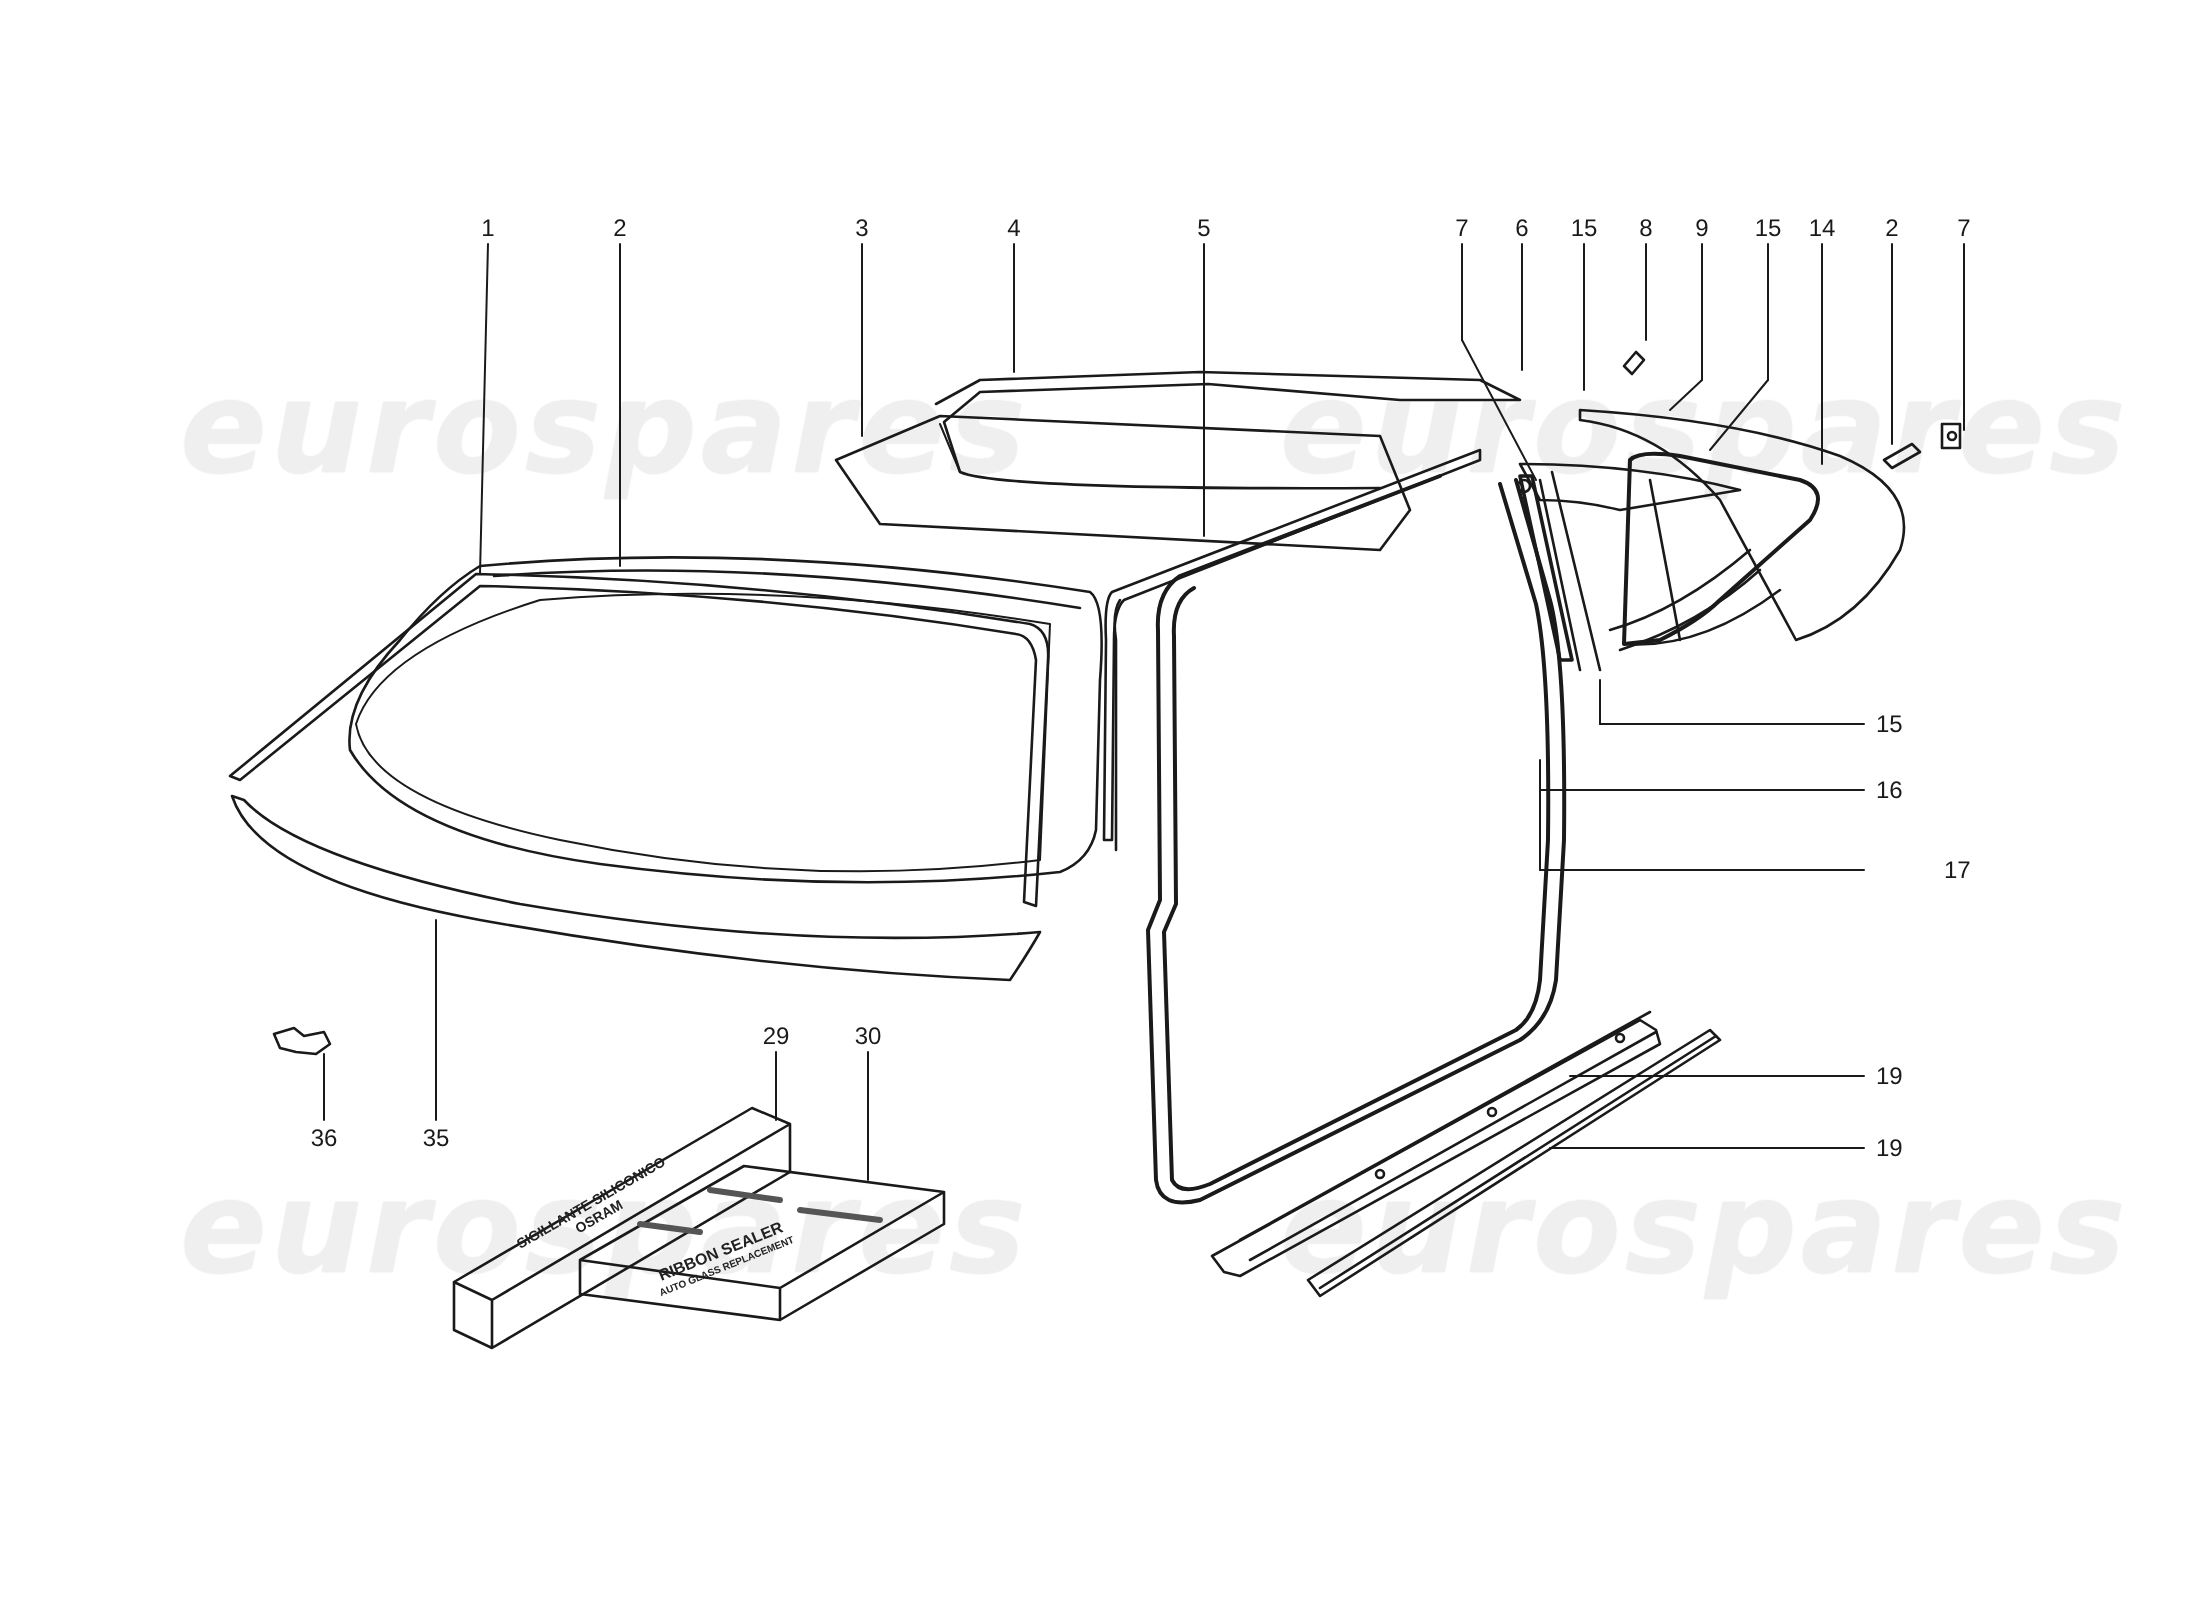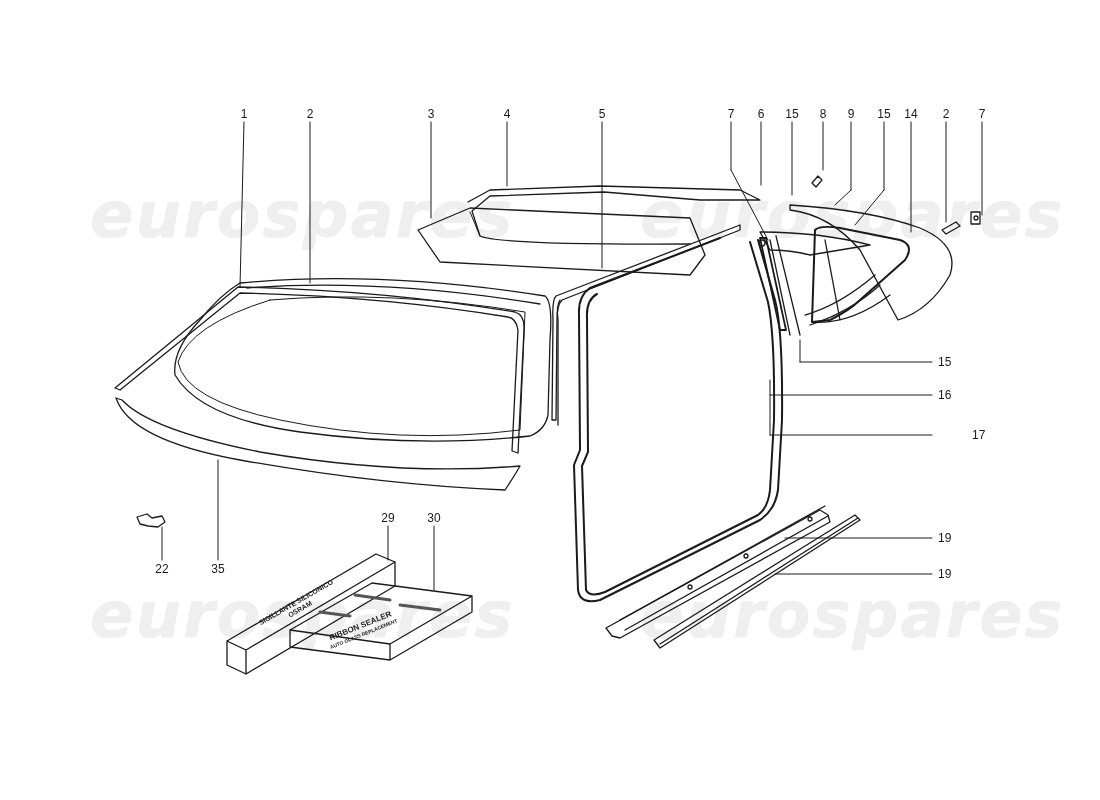--- a/index.html
+++ b/index.html
@@ -129,17 +129,17 @@
   <span class="lbl" style="left:851px;top:114px">9</span>
   <span class="lbl" style="left:884px;top:114px">15</span>
   <span class="lbl" style="left:911px;top:114px">14</span>
   <span class="lbl" style="left:946px;top:114px">2</span>
   <span class="lbl" style="left:982px;top:114px">7</span>
   <span class="lbl r" style="left:938px;top:362px">15</span>
   <span class="lbl r" style="left:938px;top:395px">16</span>
   <span class="lbl r" style="left:972px;top:435px">17</span>
   <span class="lbl r" style="left:938px;top:538px">19</span>
   <span class="lbl r" style="left:938px;top:574px">19</span>
-  <span class="lbl" style="left:162px;top:569px">22</span>
+  <span class="lbl" style="left:162px;top:569px">36</span>
   <span class="lbl" style="left:218px;top:569px">35</span>
   <span class="lbl" style="left:388px;top:518px">29</span>
   <span class="lbl" style="left:434px;top:518px">30</span>
 </div>
 
 </body></html>

